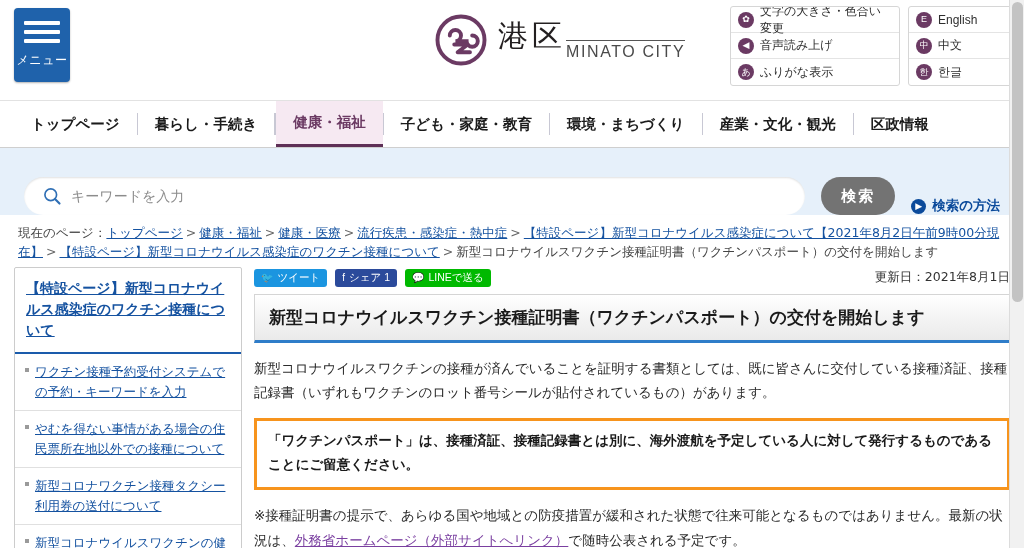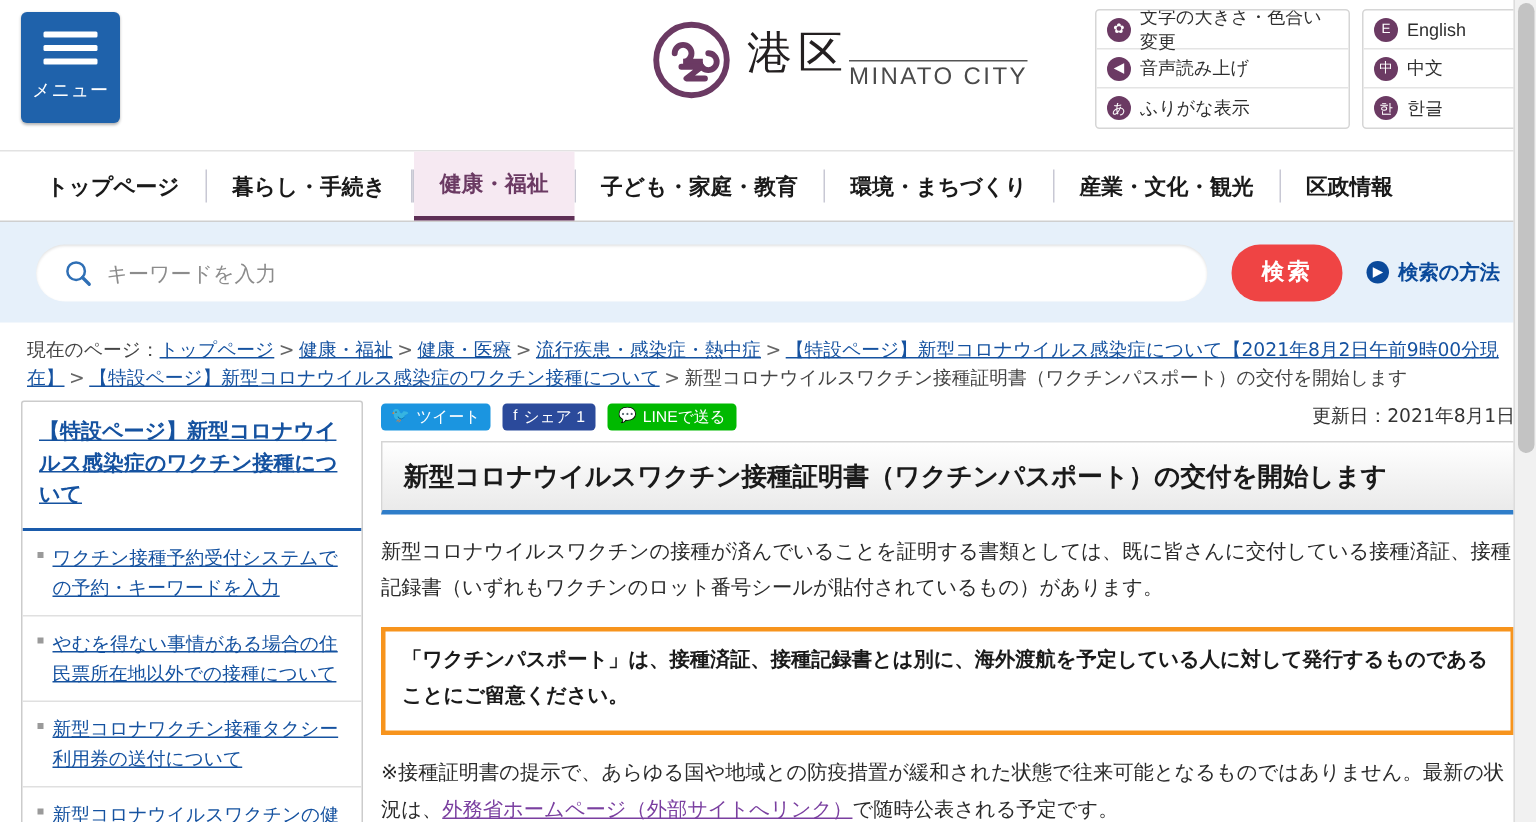--- a/index.html
+++ b/index.html
@@ -9,21 +9,21 @@
     background: #ffffff;
     font-family: "Liberation Sans", "DejaVu Sans", sans-serif;
     color: #333;
   }
   .page { position: relative; width: 1024px; height: 548px; background:#fff; }
 
   
   .header { position: relative; height: 100px; background:#fff; }
   .menu-btn {
     position: absolute; left: 14px; top: 8px;
-    width: 66px; height: 74px;
+    width: 56px; height: 74px;
     background: #1f62ab;
     border-radius: 4px;
     display: flex; flex-direction: column;
     align-items: center; justify-content: center;
     gap: 5px; cursor: pointer;
     box-shadow: 0 1px 2px rgba(0,0,0,.3);
   }
   .menu-bars { display:flex; flex-direction:column; gap:5px; margin-bottom:4px; }
   .menu-bars i { display:block; width:36px; height:4px; background:#fff; border-radius:1px; }
   .menu-label { color:#fff; font-size:12px; letter-spacing:.5px; }
@@ -63,33 +63,33 @@
     display:flex; align-items:center; justify-content:center;
     padding:0 17px; font-size:14.5px; font-weight:bold; color:#1a1a1a;
     cursor:pointer; position:relative; white-space:nowrap;
   }
   .gnav-sep { width:1px; background:#c8c8d4; margin:12px 0; }
   .gnav-item.active { background:#f6e9f2; color:#6b3a63; border-bottom:3px solid #5e2f56; }
 
   
   .searchbar {
     height:67px; background:#e6f0fa;
-    display:flex; align-items:center; padding:0 24px; gap:16px;
+    display:flex; align-items:flex-end; padding:0 24px; gap:16px;
   }
   .search-field {
     flex:1; height:38px; background:#fff; border-radius:19px;
     display:flex; align-items:center; gap:9px; padding:0 18px;
     box-shadow: inset 0 1px 2px rgba(0,0,0,.12);
   }
   .search-input { border:none; outline:none; flex:1; font-size:14px; color:#333;
                   background:transparent; font-family:inherit; }
   .search-input::placeholder { color:#8c8c8c; }
   .search-btn {
     width:74px; height:38px; border-radius:19px; border:none;
-    background:#ef4444; color:#fff; font-size:15px; font-weight:bold;
+    background:#737373; color:#fff; font-size:15px; font-weight:bold;
     letter-spacing:2px; cursor:pointer; font-family:inherit;
   }
   .search-help { display:flex; align-items:center; gap:6px; color:#0b4a9b;
                  font-size:13.5px; font-weight:bold; cursor:pointer; white-space:nowrap; }
   .chev-circ { width:15px; height:15px; border-radius:50%; background:#0b4a9b; color:#fff;
                font-size:9px; display:flex; align-items:center; justify-content:center; }
 
   
   .crumb {
     padding:8px 18px 5px; font-size:12.5px; color:#444; line-height:1.55;

